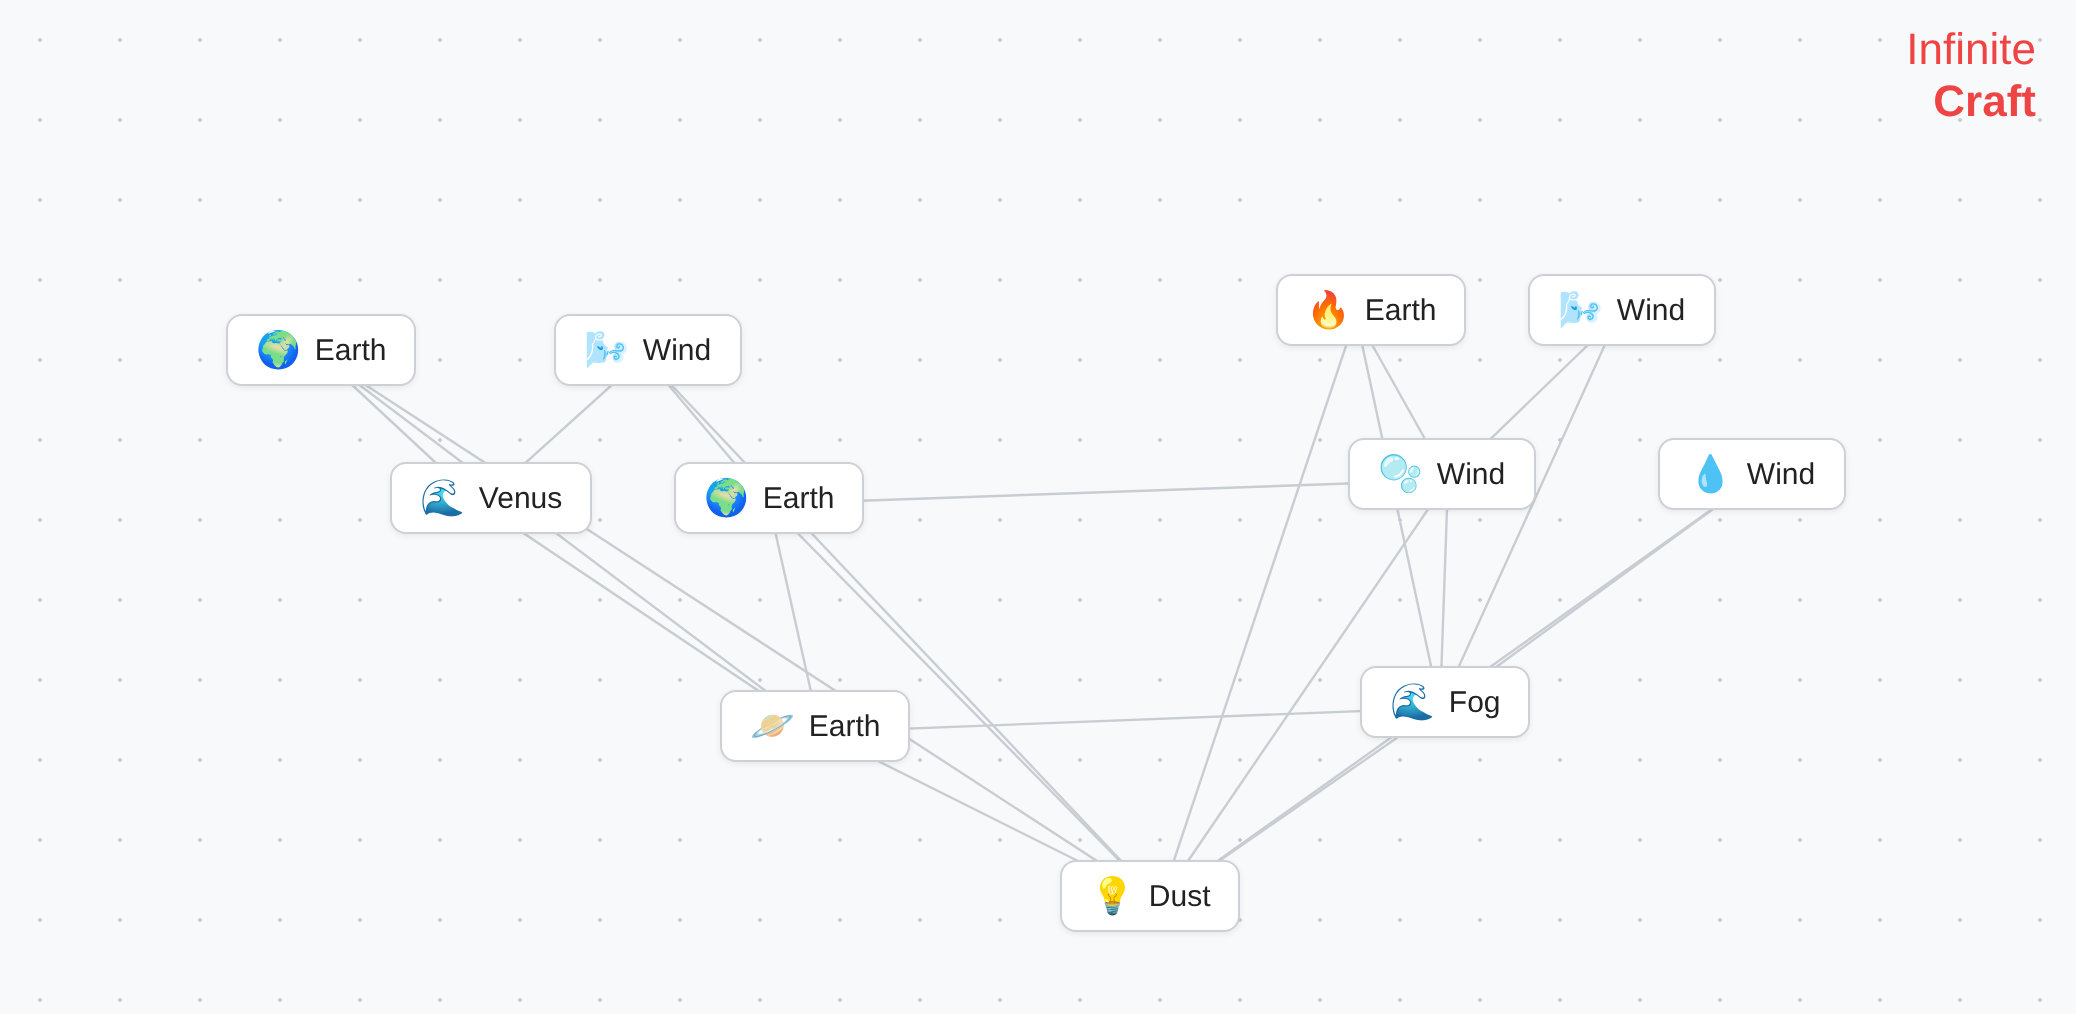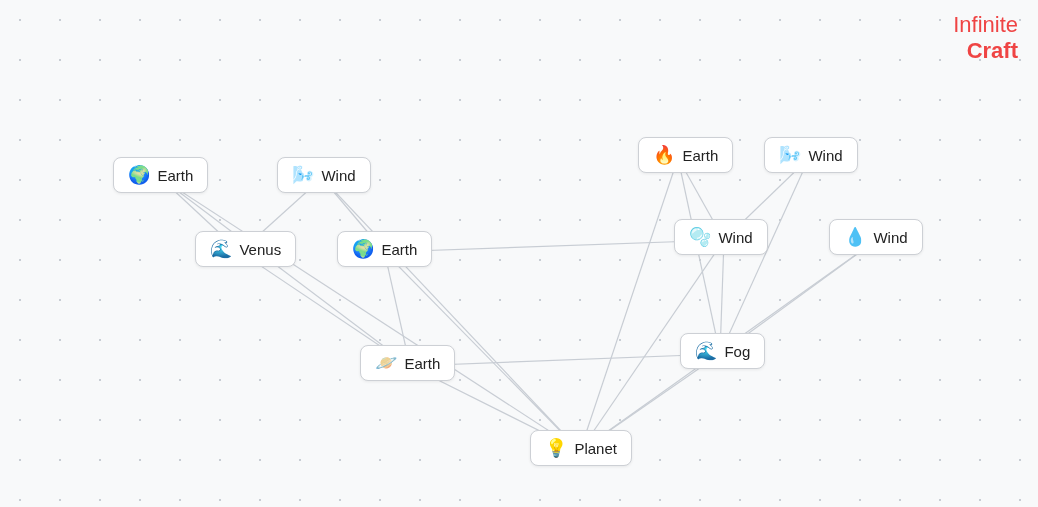--- a/index.html
+++ b/index.html
@@ -116,21 +116,21 @@
     <div class="node" style="left: 337px; top: 231px;">
       <span class="node-icon">🌍</span>
       <span>Earth</span>
     </div>
     <div class="node" style="left: 360px; top: 345px;">
       <span class="node-icon">🪐</span>
       <span>Earth</span>
     </div>
     <div class="node" style="left: 530px; top: 430px;">
       <span class="node-icon">💡</span>
-      <span>Planet</span>
+      <span>Dust</span>
     </div>
     <div class="node" style="left: 638px; top: 137px;">
       <span class="node-icon">🔥</span>
       <span>Earth</span>
     </div>
     <div class="node" style="left: 764px; top: 137px;">
       <span class="node-icon">🌬️</span>
       <span>Wind</span>
     </div>
     <div class="node" style="left: 674px; top: 219px;">

